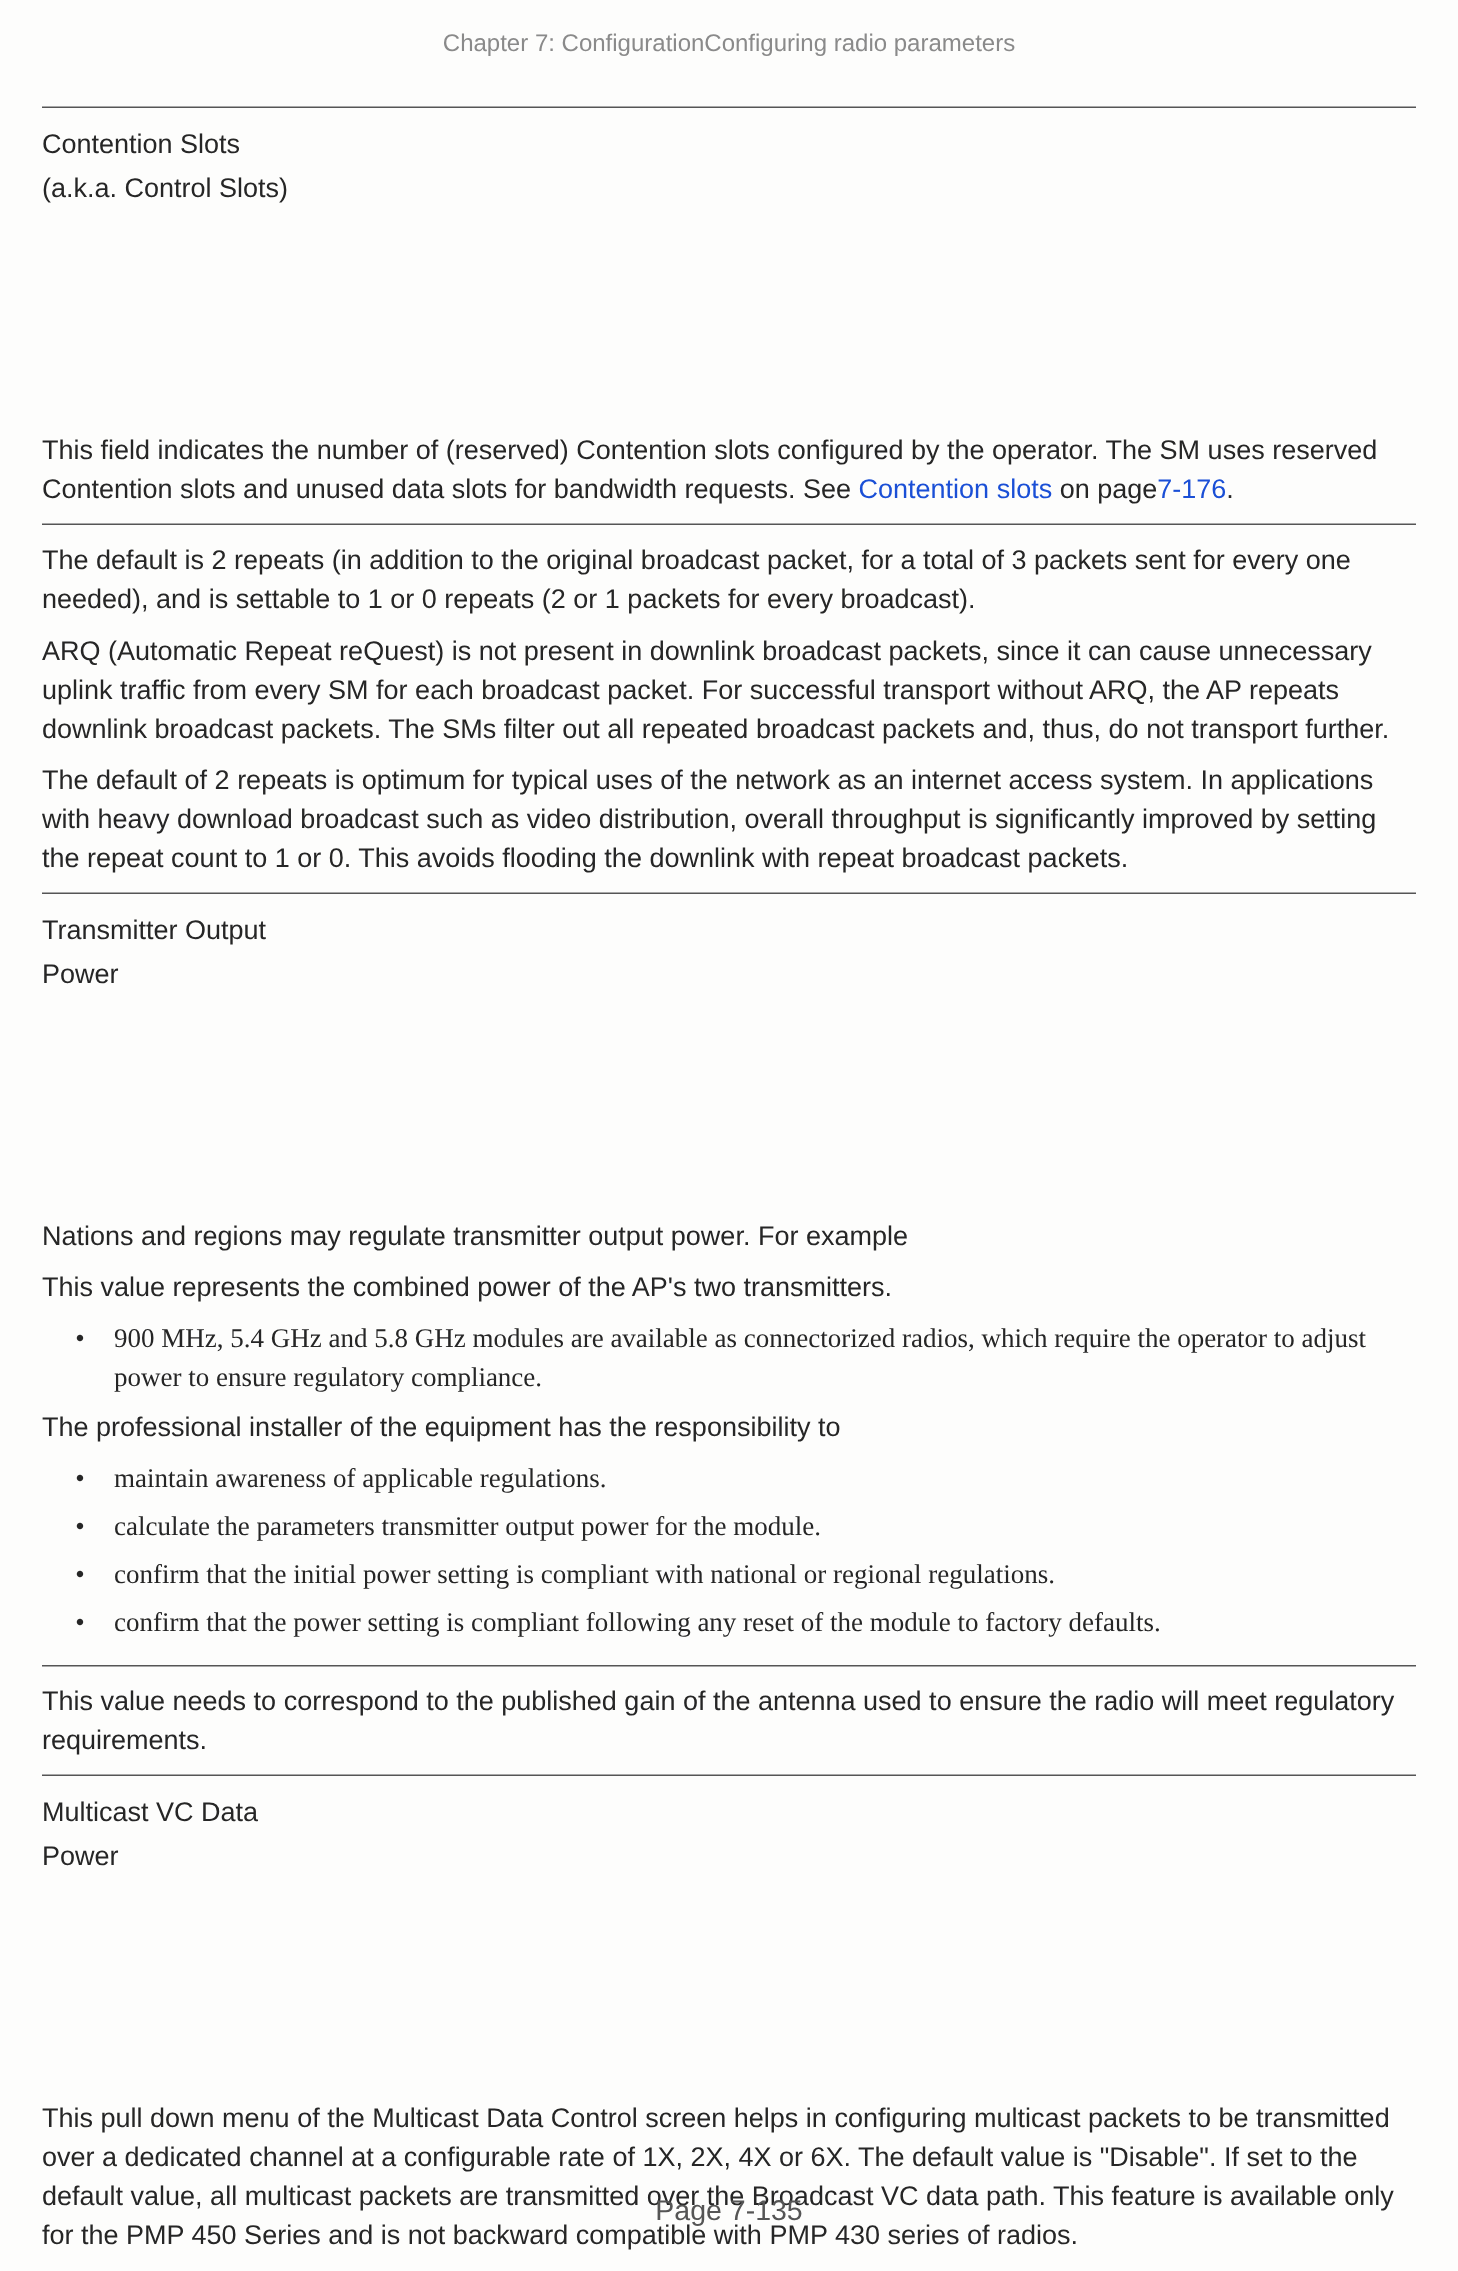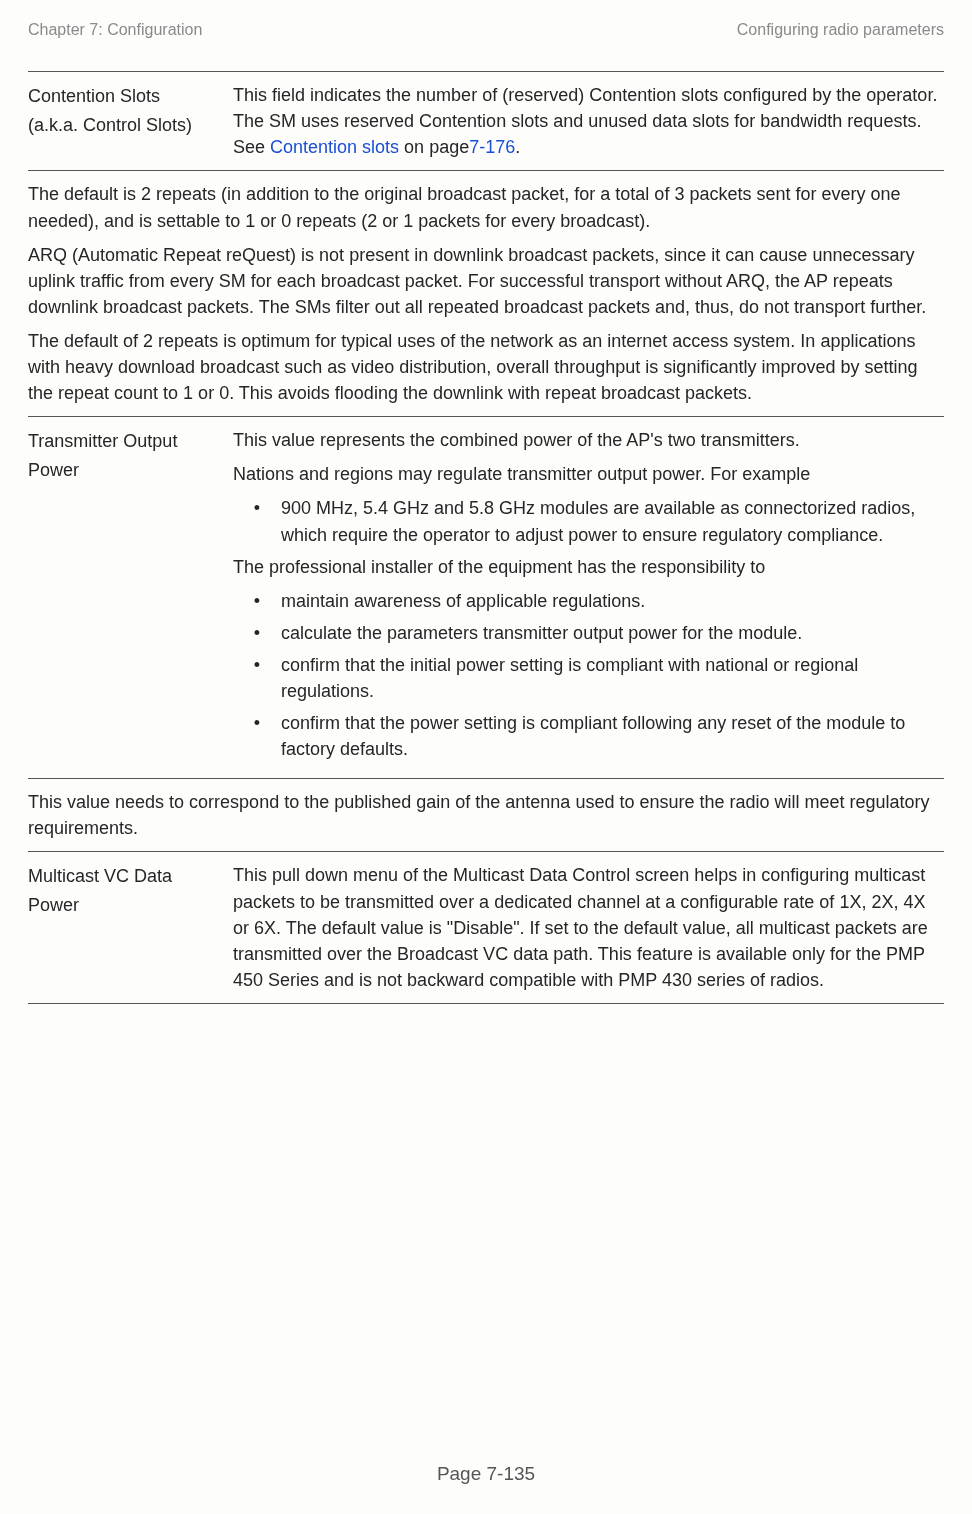--- a/index.html
+++ b/index.html
@@ -13,53 +13,55 @@
   }
   .page {
     width: 972px;
     min-height: 1514px;
     box-sizing: border-box;
     padding: 18px 28px 0 28px;
     position: relative;
   }
   .header {
     display: flex;
-    justify-content: space-between;
+    justify-content: center;
     font-size: 16px;
     color: #8a8a8a;
     margin-bottom: 30px;
   }
   .table {
     width: 100%;
     border-top: 1px solid #555;
   }
   .row {
     display: flex;
     border-bottom: 1px solid #555;
     padding: 10px 0 10px 0;
+    flex-direction: column;
   }
   .label {
     width: 205px;
     flex: 0 0 205px;
     padding-right: 12px;
     box-sizing: border-box;
     line-height: 1.6;
   }
   .desc {
     flex: 1;
   }
   .desc p {
     margin: 0 0 8px 0;
   }
   .desc p:last-child {
     margin-bottom: 0;
   }
   ul {
     margin: 2px 0 6px 0;
     padding-left: 42px;
+    font-family: Liberation Serif, serif;
   }
   li {
     margin-bottom: 6px;
     padding-left: 6px;
   }
   li::marker {
     content: "•   ";
   }
   .link {
     color: #1a4fd6;
@@ -100,22 +102,22 @@
       <div class="desc">
         <p>The default is 2 repeats (in addition to the original broadcast packet, for a total of 3 packets sent for every one needed), and is settable to 1 or 0 repeats (2 or 1 packets for every broadcast).</p>
         <p>ARQ (Automatic Repeat reQuest) is not present in downlink broadcast packets, since it can cause unnecessary uplink traffic from every SM for each broadcast packet. For successful transport without ARQ, the AP repeats downlink broadcast packets. The SMs filter out all repeated broadcast packets and, thus, do not transport further.</p>
         <p>The default of 2 repeats is optimum for typical uses of the network as an internet access system. In applications with heavy download broadcast such as video distribution, overall throughput is significantly improved by setting the repeat count to 1 or 0. This avoids flooding the downlink with repeat broadcast packets.</p>
       </div>
     </div>
 
     <div class="row">
       <div class="label">Transmitter Output Power</div>
       <div class="desc">
+        <p>Nations and regions may regulate transmitter output power. For example</p>
         <p>This value represents the combined power of the AP's two transmitters.</p>
-        <p>Nations and regions may regulate transmitter output power. For example</p>
         <ul>
           <li>900 MHz, 5.4 GHz and 5.8 GHz modules are available as connectorized radios, which require the operator to adjust power to ensure regulatory compliance.</li>
         </ul>
         <p>The professional installer of the equipment has the responsibility to</p>
         <ul>
           <li>maintain awareness of applicable regulations.</li>
           <li>calculate the parameters transmitter output power for the module.</li>
           <li>confirm that the initial power setting is compliant with national or regional regulations.</li>
           <li>confirm that the power setting is compliant following any reset of the module to factory defaults.</li>
         </ul>

